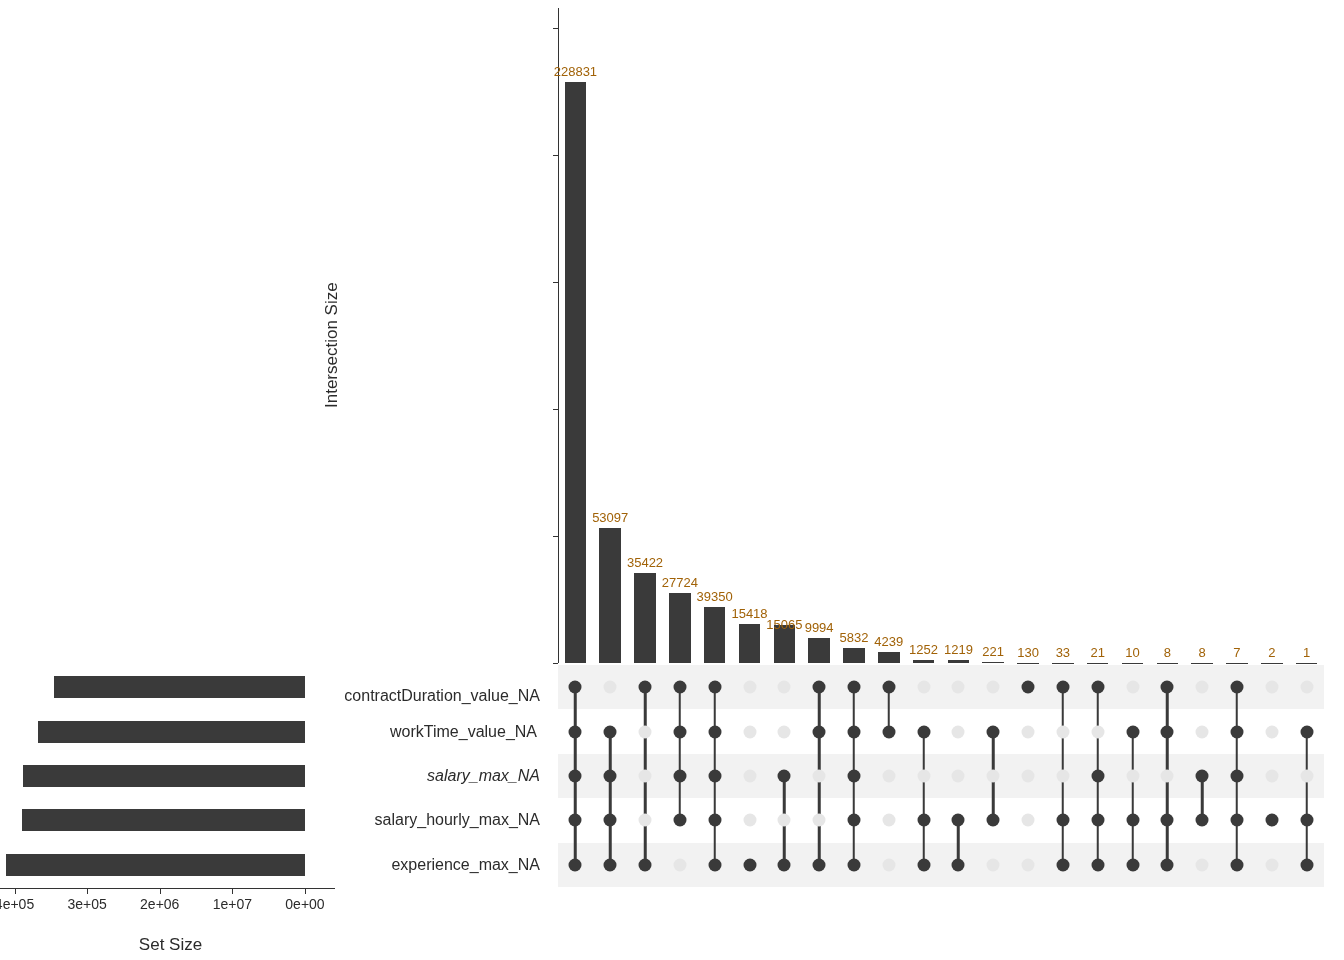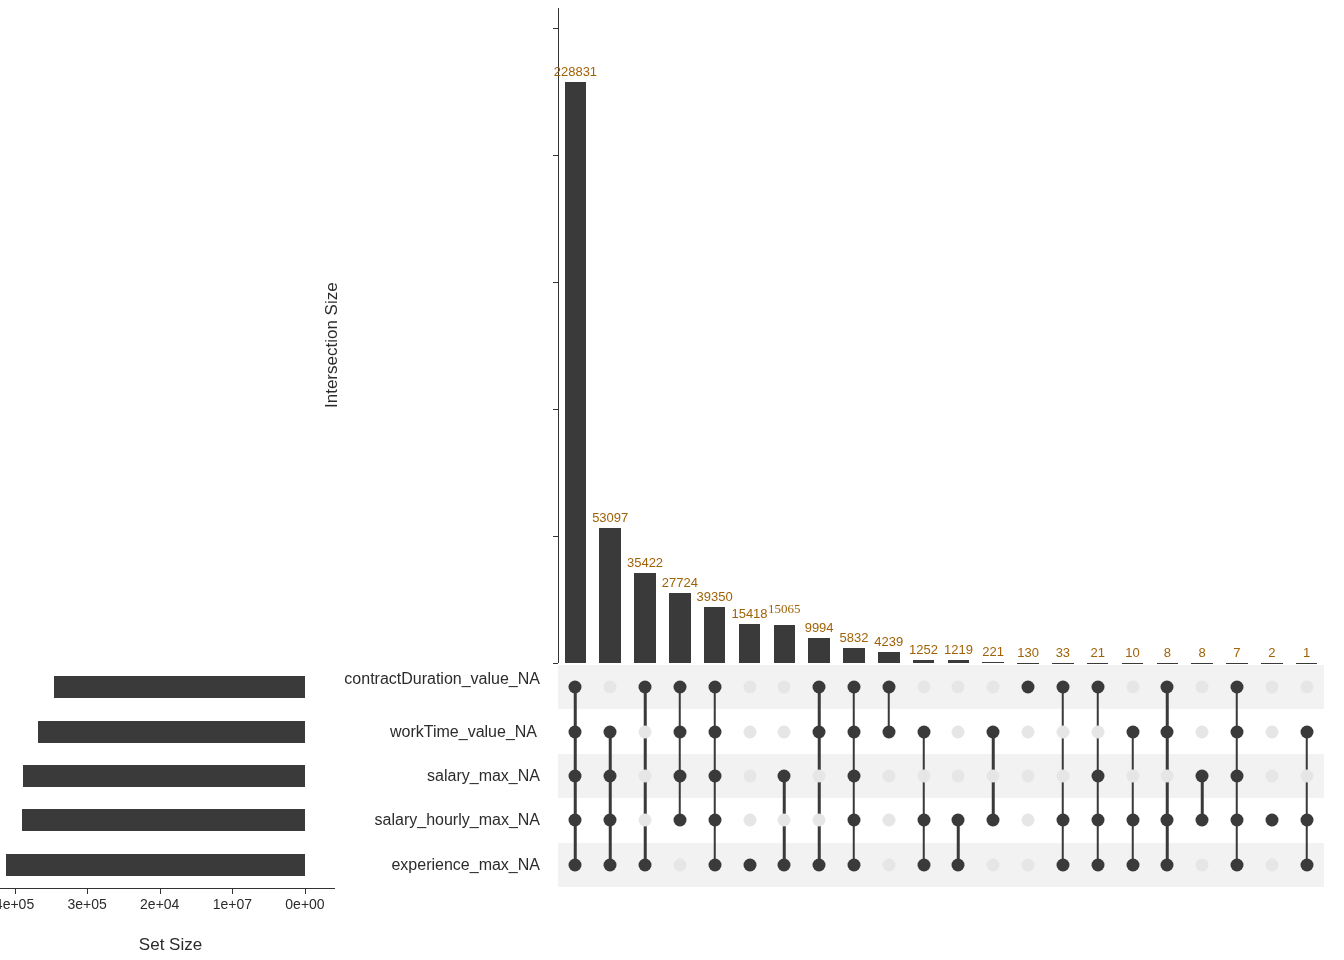--- a/index.html
+++ b/index.html
@@ -76,21 +76,21 @@
         <div class="barlabel" style="left: 52.2273px; transform: translateX(-50%); top: 502.199px;">53097</div>
         <div class="bar" style="left: 76.2518px; width: 21.5873px; height: 89.9279px; top: 565.072px;"></div>
         <div class="barlabel" style="left: 87.0455px; transform: translateX(-50%); top: 547.072px;">35422</div>
         <div class="bar" style="left: 111.07px; width: 21.5873px; height: 70.3846px; top: 584.615px;"></div>
         <div class="barlabel" style="left: 121.864px; transform: translateX(-50%); top: 566.615px;">27724</div>
         <div class="bar" style="left: 145.888px; width: 21.5873px; height: 55.7867px; top: 599.213px;"></div>
         <div class="barlabel" style="left: 156.682px; transform: translateX(-50%); top: 581.213px;">39350</div>
         <div class="bar" style="left: 180.706px; width: 21.5873px; height: 39.1426px; top: 615.857px;"></div>
         <div class="barlabel" style="left: 191.5px; transform: translateX(-50%); top: 597.857px;">15418</div>
         <div class="bar" style="left: 215.525px; width: 21.5873px; height: 38.2464px; top: 616.754px;"></div>
-        <div class="barlabel" style="left: 226.318px; transform: translateX(-50%); top: 593px; font-family: Liberation Serif, serif;">15065</div>
+        <div class="barlabel" style="left: 226.318px; transform: translateX(-50%); top: 609px;">15065</div>
         <div class="bar" style="left: 250.343px; width: 21.5873px; height: 25.3724px; top: 629.628px;"></div>
         <div class="barlabel" style="left: 261.136px; transform: translateX(-50%); top: 611.628px;">9994</div>
         <div class="bar" style="left: 285.161px; width: 21.5873px; height: 14.806px; top: 640.194px;"></div>
         <div class="barlabel" style="left: 295.955px; transform: translateX(-50%); top: 622.194px;">5832</div>
         <div class="bar" style="left: 319.979px; width: 21.5873px; height: 10.7618px; top: 644.238px;"></div>
         <div class="barlabel" style="left: 330.773px; transform: translateX(-50%); top: 626.238px;">4239</div>
         <div class="bar" style="left: 354.797px; width: 21.5873px; height: 3.17853px; top: 651.821px;"></div>
         <div class="barlabel" style="left: 365.591px; transform: translateX(-50%); top: 633.821px; text-align: center;">1252</div>
         <div class="bar" style="left: 389.615px; width: 21.5873px; height: 3.09475px; top: 651.905px;"></div>
         <div class="barlabel" style="left: 400.409px; transform: translateX(-50%); top: 633.905px;">1219</div>
@@ -248,42 +248,42 @@
       <div class="dot off" style="left: 713.773px; top: 199.8px;"></div>
       <div class="vline" style="left: 748.591px; top: 66.6px; height: 133.2px;"></div>
       <div class="dot off" style="left: 748.591px; top: 22.2px;"></div>
       <div class="dot on" style="left: 748.591px; top: 66.6px;"></div>
       <div class="dot off" style="left: 748.591px; top: 111px;"></div>
       <div class="dot on" style="left: 748.591px; top: 155.4px;"></div>
       <div class="dot on" style="left: 748.591px; top: 199.8px;"></div>
     </div>
 
   <div id="rowlabels">
-      <div class="rowlabel" style="top: 14px; right: 8px; margin-left: 8px;">contractDuration_value_NA</div>
+      <div class="rowlabel" style="top: 31px; right: 8px; margin-left: 8px;">contractDuration_value_NA</div>
       <div class="rowlabel" style="top: 66.6px; right: 11px;">workTime_value_NA</div>
-      <div class="rowlabel" style="top: 111px; right: 8px;">salary_max_NA</div>
+      <div class="rowlabel" style="top: 111px; right: 8px; font-style: italic;">salary_max_NA</div>
       <div class="rowlabel" style="top: 155.4px; right: 8px; text-align: center;">salary_hourly_max_NA</div>
       <div class="rowlabel" style="top: 199.8px; right: 8px;">experience_max_NA</div>
     </div>
 
   <div id="setsize">
       <div class="sbar" style="left: 54.4643px; width: 250.536px; top: 11.2px;"></div>
       <div class="sbar" style="left: 37.7619px; width: 267.238px; top: 55.6px;"></div>
       <div class="sbar" style="left: 23.2381px; width: 281.762px; top: 100px;"></div>
       <div class="sbar" style="left: 21.7857px; width: 283.214px; top: 144.4px;"></div>
       <div class="sbar" style="left: 5.80952px; width: 299.19px; top: 188.8px;"></div>
     </div>
   <div id="setsize-axisline" style="left: 0px; top: 888px; width: 335px;"></div>
   <div id="setsize-axis" style="left: 0px; top: 889px; width: 345px;">
       <div class="stickmark" style="left: 305px; top: 0px;"></div>
       <div class="stick" style="left: 305px; top: 7px;">0e+00</div>
       <div class="stickmark" style="left: 232.381px; top: 0px;"></div>
       <div class="stick" style="left: 232.381px; top: 7px;">1e+07</div>
       <div class="stickmark" style="left: 159.762px; top: 0px;"></div>
-      <div class="stick" style="left: 159.762px; top: 7px;">2e+04</div>
+      <div class="stick" style="left: 159.762px; top: 7px;">2e+06</div>
       <div class="stickmark" style="left: 87.1429px; top: 0px;"></div>
       <div class="stick" style="left: 87.1429px; top: 7px;">3e+05</div>
       <div class="stickmark" style="left: 14.5238px; top: 0px;"></div>
       <div class="stick" style="left: 14.5238px; top: 7px;">4e+05</div>
     </div>
   <div id="setsize-xlab" style="left: 170.5px; top: 935px;">Set Size</div>
 
 </div>
 
 </body></html>

